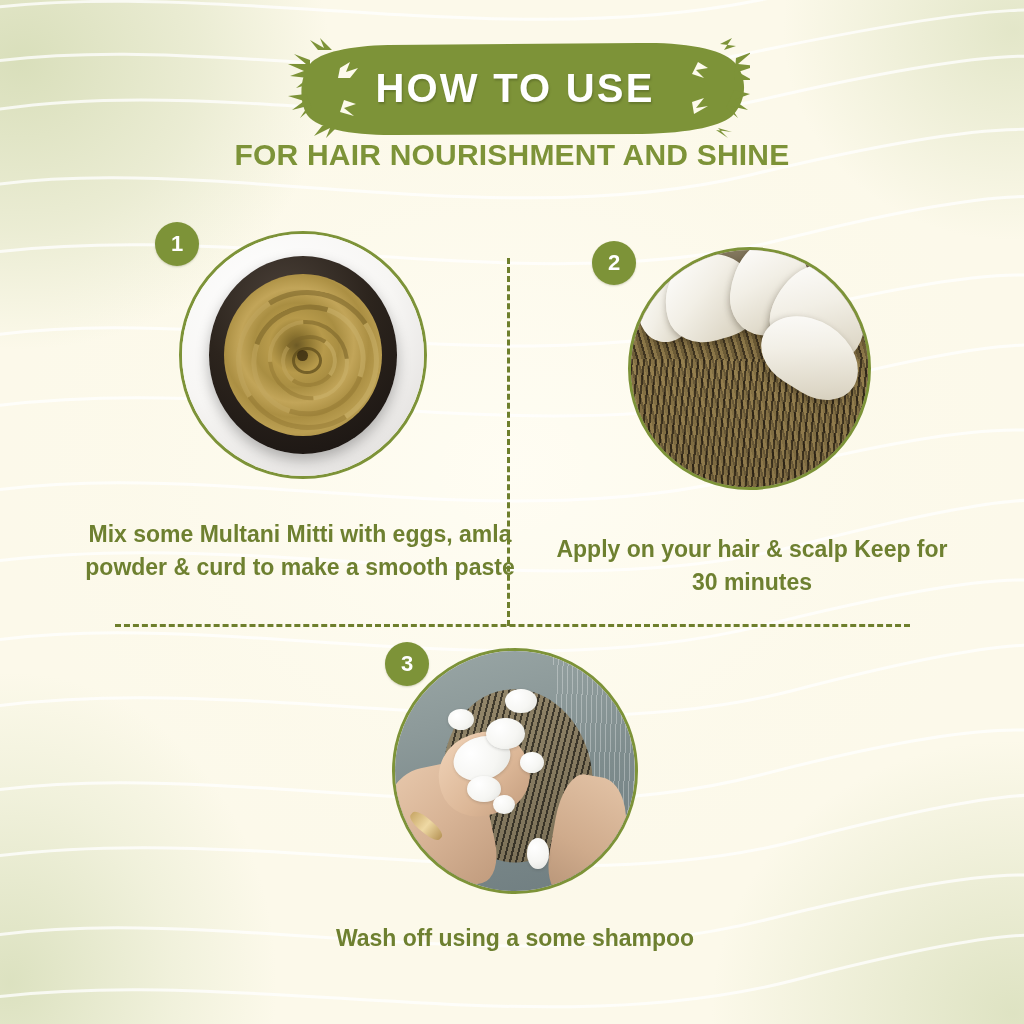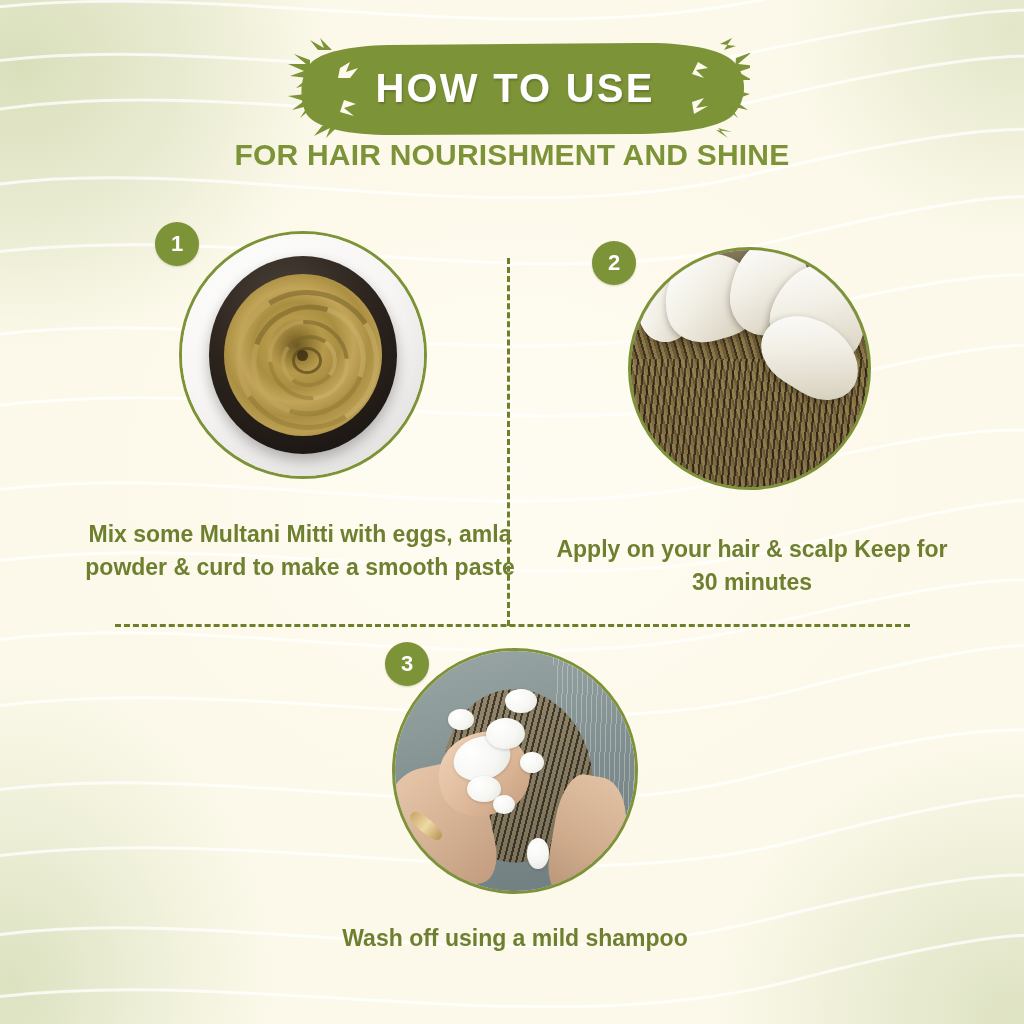--- a/index.html
+++ b/index.html
@@ -412,16 +412,16 @@
         <div class="suds s1"></div>
         <div class="suds s2"></div>
         <div class="suds s3"></div>
         <div class="suds s4"></div>
         <div class="suds s5"></div>
         <div class="suds s6"></div>
         <div class="suds s7"></div>
         <div class="suds s8"></div>
       </div>
     </div>
-    <div class="caption" id="step3-caption">Wash off using a mild shampoo</div>
+    <div class="caption" id="step3-caption">Wash off using a some shampoo</div>
   </div>
 
 </div>
 
 </body></html>

